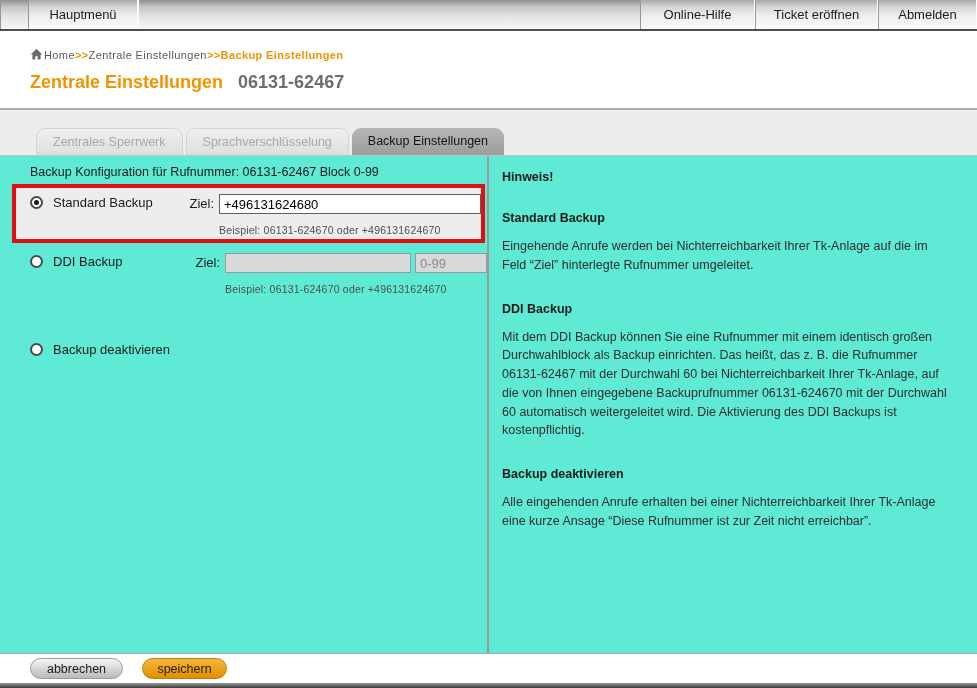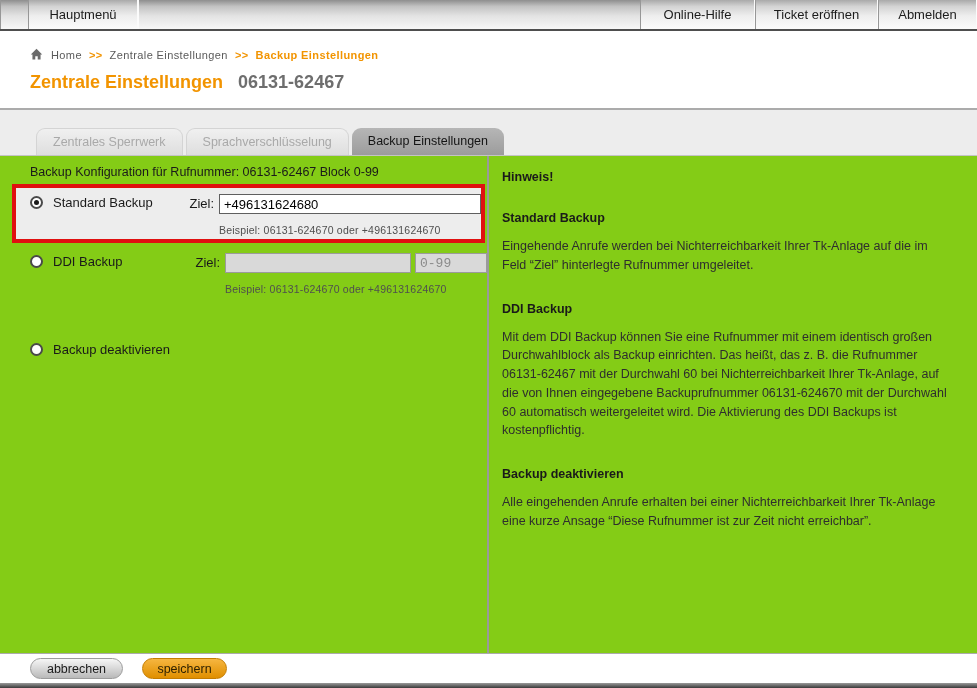--- a/index.html
+++ b/index.html
@@ -22,40 +22,40 @@
   .cell-pad { width:28px; background:transparent; border-right:none; cursor:default; }
   .cell-haupt { width:110px; }
   .topbar-spacer { flex:1; border-left:1px solid #fbfbfb; }
   .cell-help { width:115px; }
   .cell-ticket { width:123px; }
   .cell-logout { width:99px; }
 
   
   .page-head { height:77px; flex:0 0 77px; padding-left:30px; background:#ffffff; }
   .breadcrumb { padding-top:17px; font-size:11px; letter-spacing:.4px; color:#5a5a5a;
-    display:flex; align-items:center; gap:7px; }
+    display:flex; align-items:center; gap:0; }
   .crumb { color:#5a5a5a; cursor:pointer; }
   .crumb-sep { color:#F29400; font-weight:bold; }
   .crumb-active { color:#F29400; font-weight:bold; }
   .home-icon { display:inline-flex; margin-right:1px; }
   .page-title { margin-top:11px; font-size:18px; font-weight:bold; }
   .title-main { color:#F29400; }
   .title-sub { color:#6e6e6e; margin-left:10px; }
   .title-divider { height:2px; flex:0 0 2px; background:#ababab; }
 
   
   .tabstrip { height:46px; flex:0 0 46px; background:#EDEDED; border-bottom:1px solid #c4c4c4;
     display:flex; align-items:flex-end; padding-left:36px; gap:3px; }
   .tab { height:27px; line-height:26px; padding:0 16px; border-radius:9px 9px 0 0;
     font-size:12.5px; cursor:pointer; white-space:nowrap; }
   .tab-inactive { background:linear-gradient(#f0f0f0,#dedede); color:#a9a9a9; border:1px solid #d4d4d4; border-bottom:none; }
   .tab-active { background:linear-gradient(#b6b6b6,#9c9c9c); color:#141414; }
 
   
-  .content { flex:1; display:flex; background:#84cc16; min-height:0; }
+  .content { flex:1; display:flex; background:#5eead4; min-height:0; }
   .left-panel { width:487px; flex:0 0 487px; }
   .vdivider { width:2px; flex:0 0 2px; background:#9a9a9a; }
   .right-panel { flex:1; padding:11px 20px 0 13px; }
 
   .form-heading { padding:9px 0 3px 30px; font-size:12.5px; color:#1a1a1a; }
 
   .highlight-box { margin:2px 2px 0 12px; border:4px solid #E01010; padding:6px 0 3px 0; background:#EDEDED; }
 
   .option-row { display:flex; align-items:flex-start; }
   .row-inbox { padding-left:14px; }
@@ -67,21 +67,21 @@
     background:#fff; margin-top:2px; cursor:pointer; }
   .radio-checked::after { content:''; display:block; width:5px; height:5px; margin:2px; border-radius:50%; background:#1a1a1a; }
 
   .option-label { width:128px; margin-left:10px; font-size:13px; color:#1a1a1a; padding-top:1px; }
   .ziel-label { width:40px; text-align:right; font-size:13px; color:#1a1a1a; padding-top:2px; margin-right:5px; }
   .input-stack { display:flex; flex-direction:column; width:262px; }
   .input-line { display:flex; gap:4px; }
   .text-input { height:20px; border:1px solid #5f5f5f; background:#fff; font-size:13px;
     padding:0 4px; font-family:inherit; width:262px; }
   .input-disabled { background:#d9d9d9; border:1px solid #9b9b9b; width:186px; }
-  .input-range { background:#d9d9d9; border:1px solid #9b9b9b; width:72px; color:#8a8a8a;font-family:Liberation Mono, monospace; }
+  .input-range { background:#d9d9d9; border:1px solid #9b9b9b; width:72px; color:#8a8a8a; }
   .example { font-size:10.5px; color:#4f4f4f; margin-top:10px; letter-spacing:.2px; }
 
   
   .hint-title { font-size:12.5px; font-weight:bold; color:#1a1a1a; margin-top:3px; }
   .hint-heading { font-size:12.5px; font-weight:bold; color:#1a1a1a; margin-top:27px; }
   .hint-text { font-size:12.5px; color:#2e2e2e; line-height:1.5; margin-top:12px; max-width:452px; }
 
   
   .footer { height:30px; flex:0 0 30px; background:#ffffff; border-top:1px solid #ababab;
     display:flex; align-items:center; padding-left:30px; gap:19px; }

